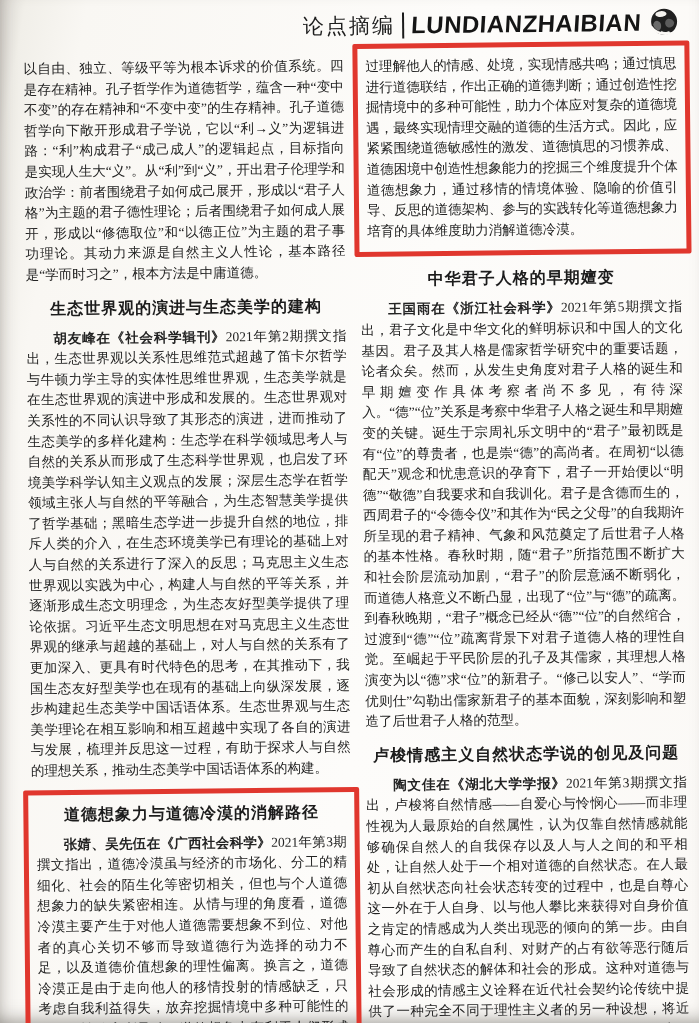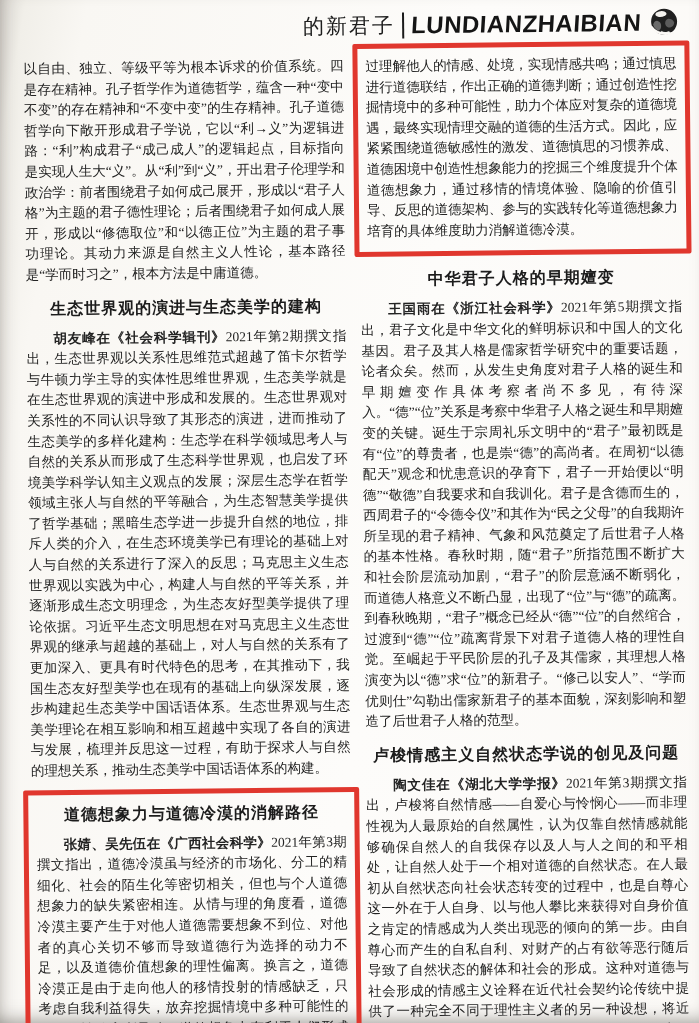--- a/index.html
+++ b/index.html
@@ -52,21 +52,21 @@
   .redbox-left h2.sec{margin-top:6px;}
   .redbox-right{margin:-6px -10px 0 -6px;padding-top:8px;}
 </style>
 </head>
 <body>
 
 <div class="page">
   <div class="tilt">
 
     <div class="hdr">
-      <span class="hdr-cn">的新君子</span>
+      <span class="hdr-cn">论点摘编</span>
       <span class="hdr-bar"></span>
       <span class="hdr-latin">LUNDIANZHAIBIAN</span>
       <span>
         <svg class="globe" viewBox="0 0 32 32" aria-hidden="true">
           <circle cx="16" cy="15" r="13" fill="#202020"></circle>
           <path d="M8 6 q5 -3 9 -1 q3 2 0 4 q-4 2 -7 1 q-4 -1 -2 -4z" fill="#f4f2ee"></path>
           <path d="M20 12 q5 0 6 4 q0 4 -4 5 q-4 0 -5 -4 q0 -4 3 -5z" fill="#5c5c5c"></path>
           <path d="M9 14 q4 1 4 5 q0 4 -3 5 q-4 -2 -5 -6 q1 -4 4 -4z" fill="#6b6b6b"></path>
           <path d="M13 24 q3 2 6 1 q2 -1 3 1 q-4 3 -9 1z" fill="#f4f2ee"></path>
           <path d="M3 20 Q10 30 26 26" stroke="#fbf9f6" stroke-width="2.4" fill="none"></path>

